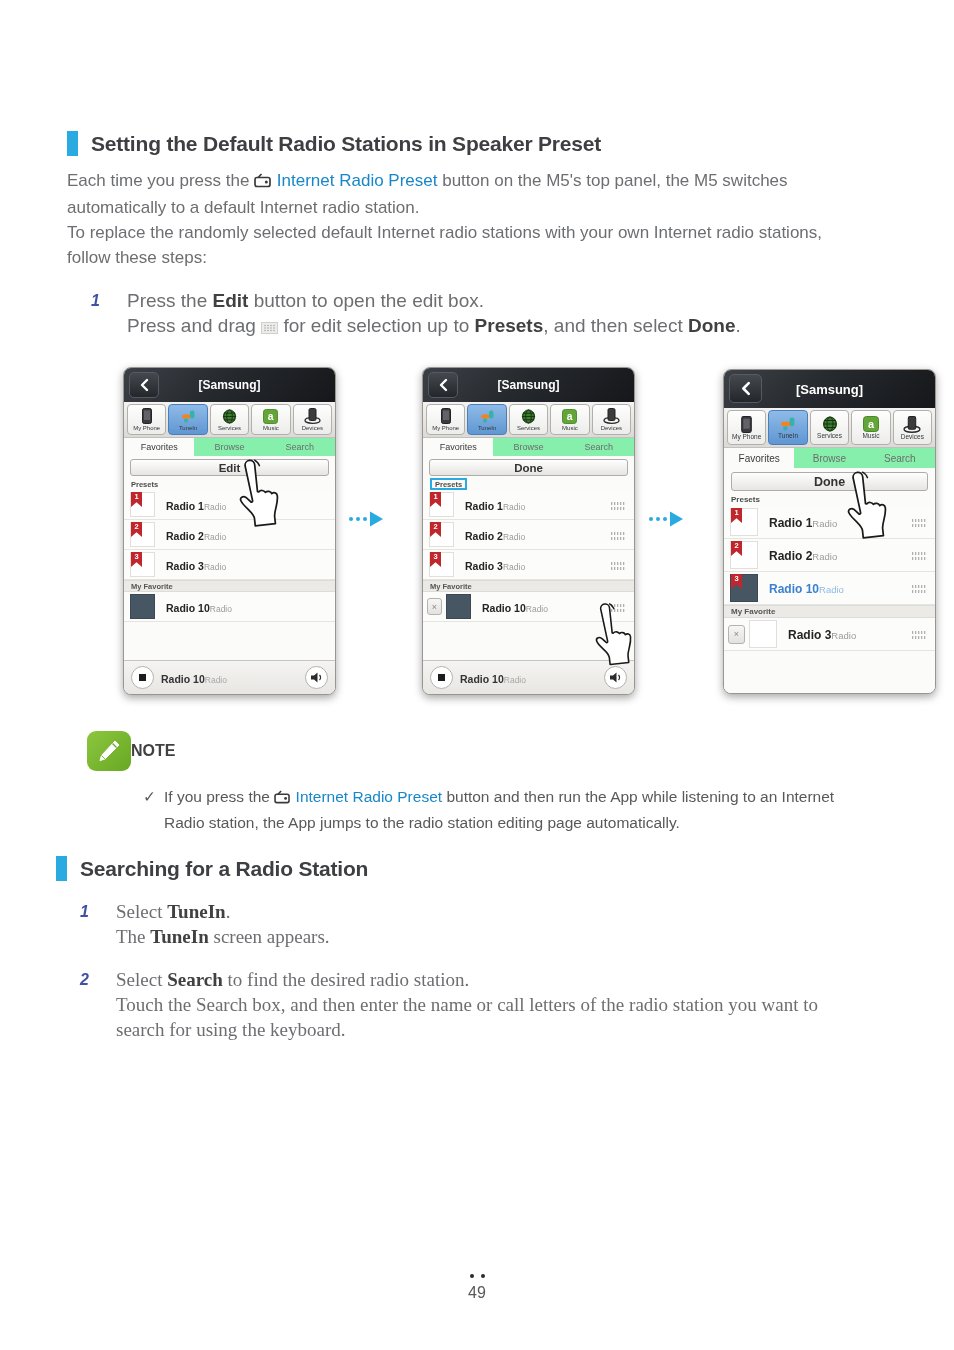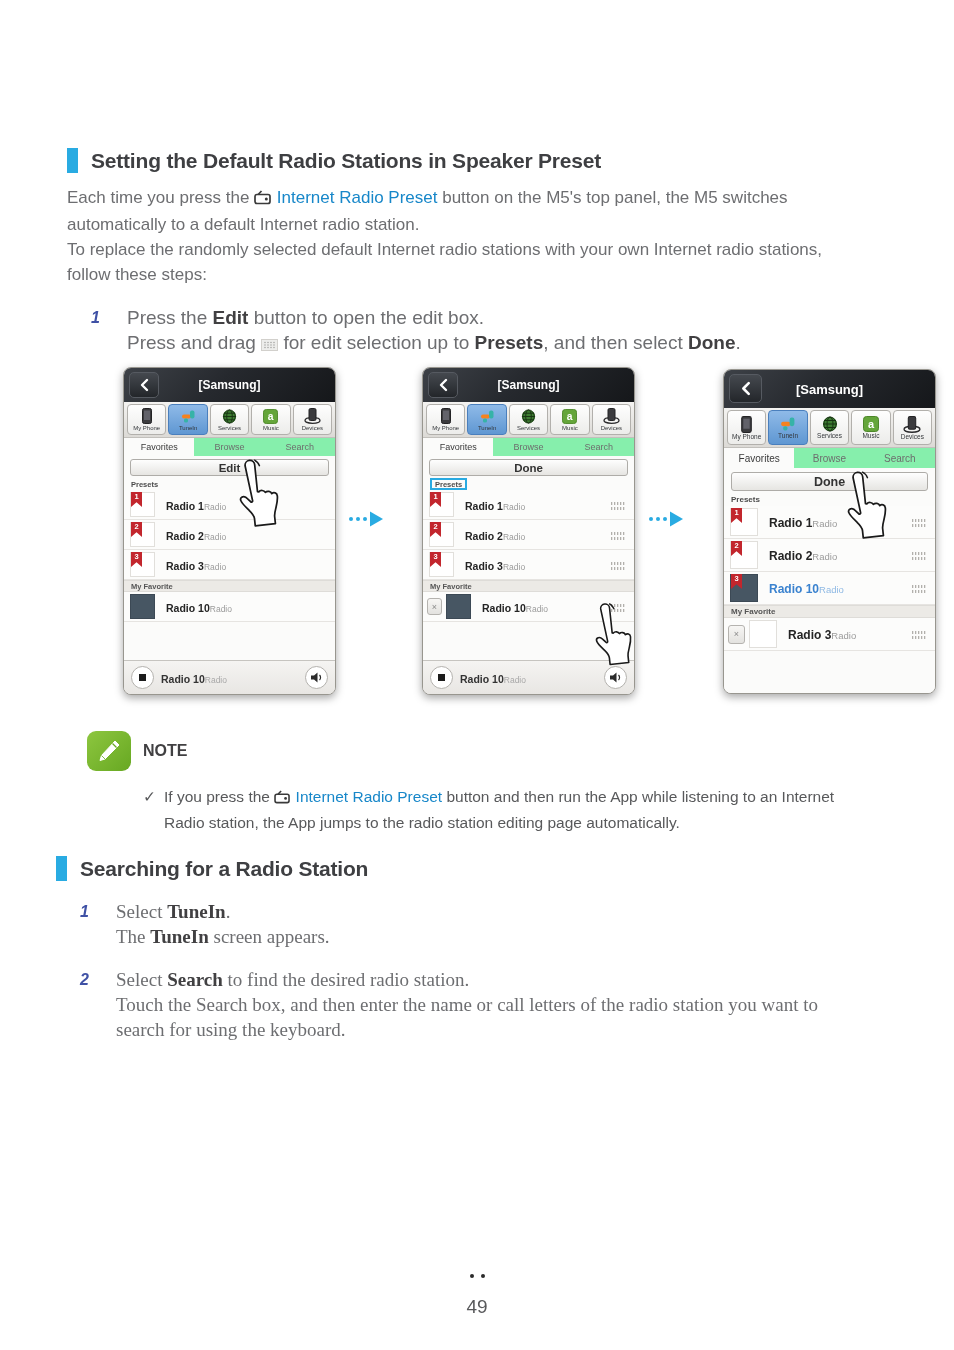--- a/index.html
+++ b/index.html
@@ -18,21 +18,21 @@
   .blue-link { color:#1787c9; font-weight:normal; }
   .b { color:#414042; font-weight:bold; }
 
   .step { display:flex; margin-top:18px; }
   .step-num { width:60px; padding-left:24px; flex:none; color:#3f51a5;
               font-style:italic; font-weight:bold; font-size:16px; line-height:25px; }
   .step-body { flex:1; font-size:19px; line-height:25px; color:#6d6e71; }
 
   .inline-icon { display:inline-block; vertical-align:-2px; }
 
-  #section-preset { position:absolute; left:67px; top:148px; width:800px; }
+  #section-preset { position:absolute; left:67px; top:131px; width:800px; }
   #intro { margin-top:12px; width:798px; }
 
   
   #phones-row { position:absolute; left:97px; top:367px; display:flex; align-items:flex-start; }
 
   .phone {
     width:213px; height:328px; background:#fbfbfa;
     border:1px solid #98968f; border-radius:8px; overflow:hidden;
     box-shadow:0 3px 9px rgba(0,0,0,0.35);
     display:flex; flex-direction:column; position:relative; flex:none;margin-left:26px;
@@ -120,37 +120,37 @@
   .p-title { font-size:10.5px; font-weight:bold; color:#333; line-height:12px; }
   .p-sub { font-size:8.5px; color:#a8a8a8; line-height:10px; }
 
   .hand { position:absolute; pointer-events:none; }
 
   .flow-arrow { width:60px; flex:none; display:flex; justify-content:center; margin-top:143px; }
   .flow-arrow.second { width:62px; }
 
   
   #note { position:absolute; left:87px; top:731px; width:780px; }
-  .note-head { display:flex; align-items:center; gap:12px; }
+  .note-head { display:flex; align-items:center; }
   .note-icon { width:44px; height:40px; border-radius:9px;
     background:linear-gradient(135deg,#8dc63f,#67a822);
     display:flex; align-items:center; justify-content:center; flex:none; }
   .note-title { font-size:16px; font-weight:bold; color:#414042; }
   .note-item { margin:14px 0 0 56px; width:726px; font-size:15.5px; line-height:24px; color:#58595b; display:flex; }
   .note-check { color:#58595b; margin-right:8px; flex:none; }
 
   
   #section-search { position:absolute; left:56px; top:856px; width:800px; }
   #section-search .step-body { width:742px;font-family:Liberation Serif, serif; }
 
   
   #footer { position:absolute; left:0; top:1274px; width:954px; text-align:center; }
   .pg-dots { display:flex; justify-content:center; gap:7px; }
   .pg-dots i { width:4px; height:4px; border-radius:50%; background:#2b2b2b; }
-  .pg-num { font-size:19px; color:#58595b; margin-top:18px; }
+  .pg-num { font-size:16px; color:#58595b; margin-top:6px; }
 </style>
 </head>
 <body>
 
 <div id="section-preset">
   <div class="sec-head">
     <span class="sec-bar"></span>
     <span class="sec-title">Setting the Default Radio Stations in Speaker Preset</span>
   </div>
   <div class="para" id="intro">

